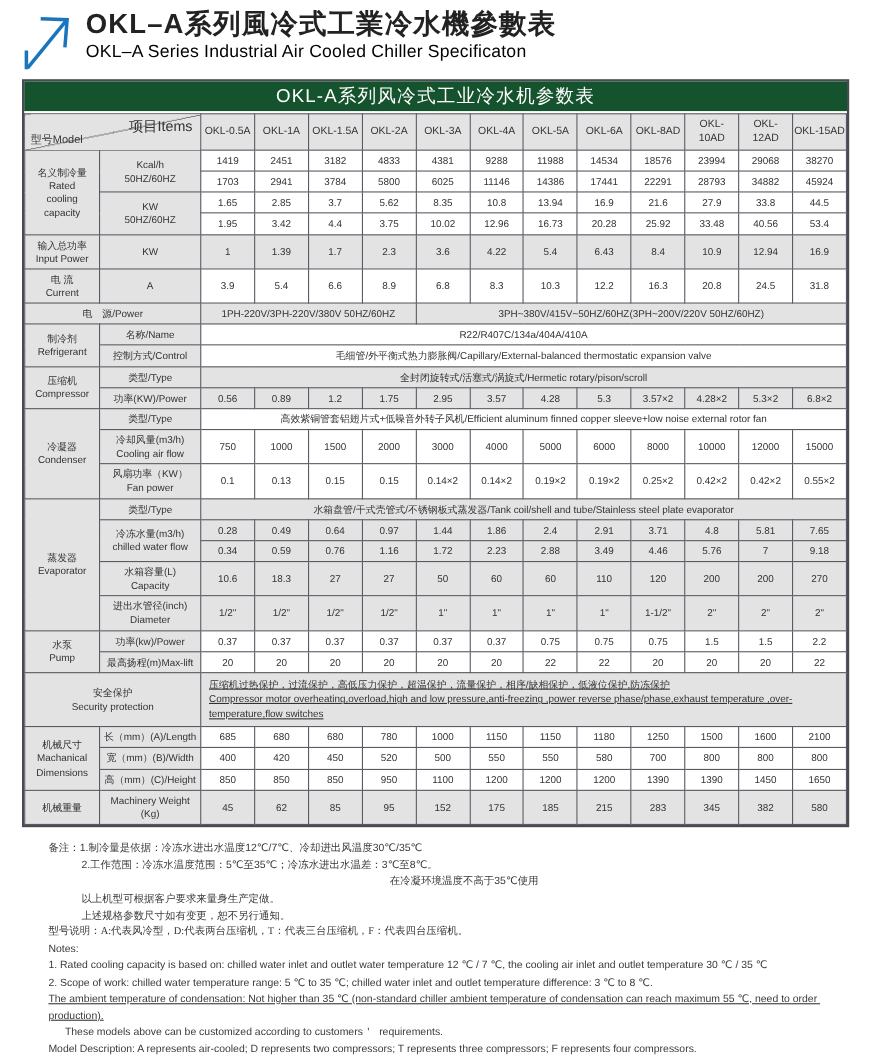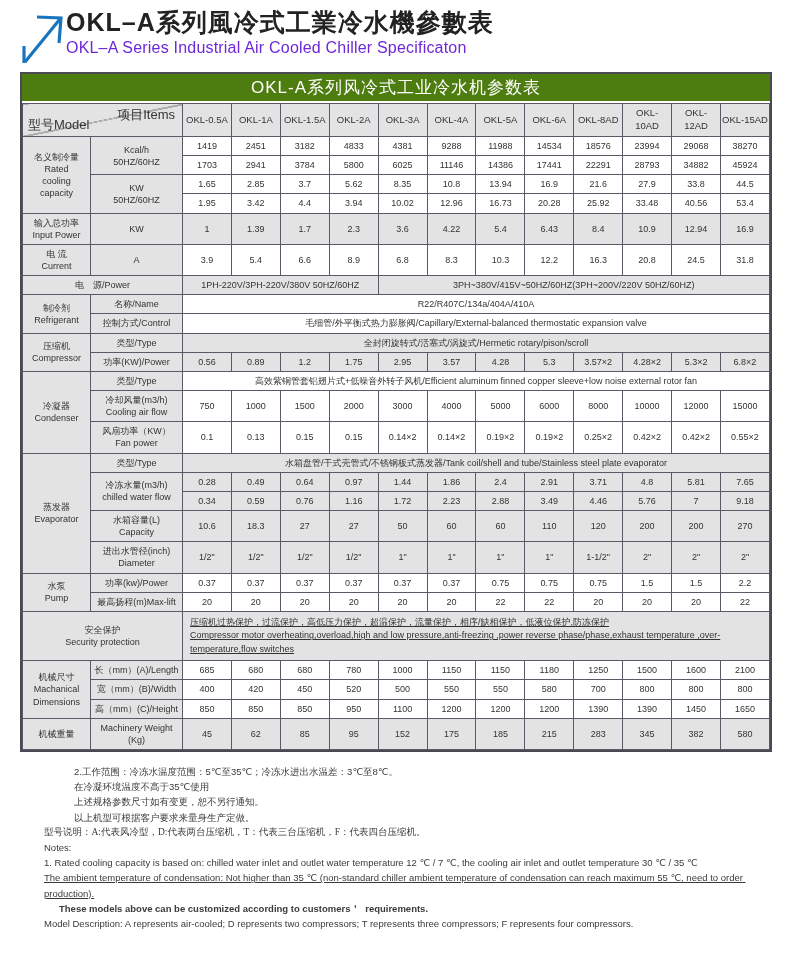--- a/index.html
+++ b/index.html
@@ -2,37 +2,37 @@
 <html><head>
 <meta charset="utf-8">
 <style>
   html,body{margin:0;padding:0;background:#fff;}
   body{width:790px;font-family:"Liberation Sans","DejaVu Sans",sans-serif;color:#333;}
   .page{position:relative;width:790px;min-height:963px;background:#fff;overflow:hidden;}
 
   
   .top-header{display:flex;align-items:flex-start;padding:8px 0 2px 20px;}
   .logo{width:46px;height:54px;flex:0 0 auto;margin-top:2px;}
-  .titles{}
+  .titles{margin-left:12px;}
   .title-zh{font-size:25px;font-weight:600;color:#222;letter-spacing:1px;line-height:1.15;}
-  .title-en{font-size:16px;color:#6d28d9;margin-top:2px;letter-spacing:.2px;}
+  .title-en{font-size:16px;color:#000000;margin-top:2px;letter-spacing:.2px;}
 
   
   .spec-outer{margin:6px 18px 0 20px;border:2px solid #4a4a55;}
   .banner{color:#fff;text-align:center;font-size:17px;line-height:27px;height:27px;font-weight:500;border-bottom:2px solid #fff;letter-spacing:1px;}
   table{width:100%;border-collapse:collapse;table-layout:fixed;font-size:9px;}
   td,th{border:1px solid #5a5a66;text-align:center;vertical-align:middle;padding:3px 1px;white-space:pre-line;font-weight:400;word-wrap:break-word;line-height:1.35;}
   .h{background:#e3e3e3;}
   .w{background:#ffffff;}
   .g{background:#e3e3e3;}
   .sl{text-align:left;padding:4px 7px;line-height:1.5;text-decoration:underline;}
   th.model{background:#e3e3e3;font-size:9.5px;height:26px;}
   th.corner{background:#e3e3e3;position:relative;height:26px;padding:0;
     background-image:linear-gradient(to bottom right,transparent 49.3%,#777 49.3%,#777 50.7%,transparent 50.7%);}
-  .corner-model{position:absolute;left:5px;bottom:2px;font-size:13px;font-weight:400;}
+  .corner-model{position:absolute;left:5px;bottom:2px;font-size:10px;font-weight:400;}
   .corner-items{position:absolute;right:7px;top:2px;font-size:13px;font-weight:400;}
 
   
   .notes{margin:12px 20px 0 20px;font-size:9.5px;color:#3a3a3a;line-height:1.6;}
   .note-line{white-space:pre-wrap;}
 </style>
 </head>
 <body>
 <div class="page">
 
@@ -46,21 +46,21 @@
         </g>
       </svg>
     </div>
     <div class="titles">
       <div class="title-zh">OKL–A系列風冷式工業冷水機參數表</div>
       <div class="title-en">OKL–A Series Industrial Air Cooled Chiller Specificaton</div>
     </div>
   </div>
 
   <div class="spec-outer">
-    <div class="banner" id="banner" style="background: #4d7c0f;">OKL-A系列风冷式工业冷水机参数表</div>
+    <div class="banner" id="banner" style="background: #14532d;">OKL-A系列风冷式工业冷水机参数表</div>
     <table id="spec-table">
       <colgroup>
         <col style="width:68px">
           <col style="width:92px">
       </colgroup>
       <thead id="spec-head">
           <tr>
             <th colspan="2" class="corner"><span class="corner-model">型号Model</span><span class="corner-items">项目Items</span></th>
             <th class="model">OKL-0.5A</th>
             <th class="model">OKL-1A</th>
@@ -124,21 +124,21 @@
             <td class="w">16.9</td>
             <td class="w">21.6</td>
             <td class="w">27.9</td>
             <td class="w">33.8</td>
             <td class="w">44.5</td>
           </tr>
           <tr>
             <td class="w">1.95</td>
             <td class="w">3.42</td>
             <td class="w">4.4</td>
-            <td class="w">3.94</td>
+            <td class="w">3.75</td>
             <td class="w">10.02</td>
             <td class="w">12.96</td>
             <td class="w">16.73</td>
             <td class="w">20.28</td>
             <td class="w">25.92</td>
             <td class="w">33.48</td>
             <td class="w">40.56</td>
             <td class="w">53.4</td>
           </tr>
           <tr>
@@ -418,25 +418,27 @@
             <td class="g">283</td>
             <td class="g">345</td>
             <td class="g">382</td>
             <td class="g">580</td>
           </tr>
         </tbody>
     </table>
   </div>
 
   <div class="notes" id="notes">
+      <div class="note-line" style="padding-left: 24px;">备注：1.制冷量是依据：冷冻水进出水温度12℃/7℃、冷却进出风温度30℃/35℃</div>
       <div class="note-line" style="padding-left: 54px;">2.工作范围：冷冻水温度范围：5℃至35℃；冷冻水进出水温差：3℃至8℃。</div>
-      <div class="note-line" style="padding-left: 54px;">在冷凝环境温度不高于35℃使用</div>
+      <div class="note-line" style="padding-left: 54px; text-align: center;">在冷凝环境温度不高于35℃使用</div>
+      <div class="note-line" style="padding-left: 54px;">以上机型可根据客户要求来量身生产定做。</div>
       <div class="note-line" style="padding-left: 54px;">上述规格参数尺寸如有变更，恕不另行通知。</div>
-      <div class="note-line" style="padding-left: 54px;">以上机型可根据客户要求来量身生产定做。</div>
       <div class="note-line" style="padding-left: 24px; font-family: Liberation Serif, serif;">型号说明：A:代表风冷型，D:代表两台压缩机，T：代表三台压缩机，F：代表四台压缩机。</div>
       <div class="note-line" style="padding-left: 24px;">Notes:</div>
       <div class="note-line" style="padding-left: 24px;">1. Rated cooling capacity is based on: chilled water inlet and outlet water temperature 12 ℃ / 7 ℃, the cooling air inlet and outlet temperature 30 ℃ / 35 ℃</div>
+      <div class="note-line" style="padding-left: 24px;">2. Scope of work: chilled water temperature range: 5 ℃ to 35 ℃; chilled water inlet and outlet temperature difference: 3 ℃ to 8 ℃.</div>
       <div class="note-line" style="padding-left: 24px; text-decoration: underline;">The ambient temperature of condensation: Not higher than 35 ℃ (non-standard chiller ambient temperature of condensation can reach maximum 55 ℃, need to order production).</div>
-      <div class="note-line" style="padding-left: 39px; font-weight: bold;">These models above can be customized according to customers＇  requirements.</div>
+      <div class="note-line" style="padding-left: 39px;">These models above can be customized according to customers＇  requirements.</div>
       <div class="note-line" style="padding-left: 24px;">Model Description: A represents air-cooled; D represents two compressors; T represents three compressors; F represents four compressors.</div>
     </div>
 
 </div>
 
 </body></html>

